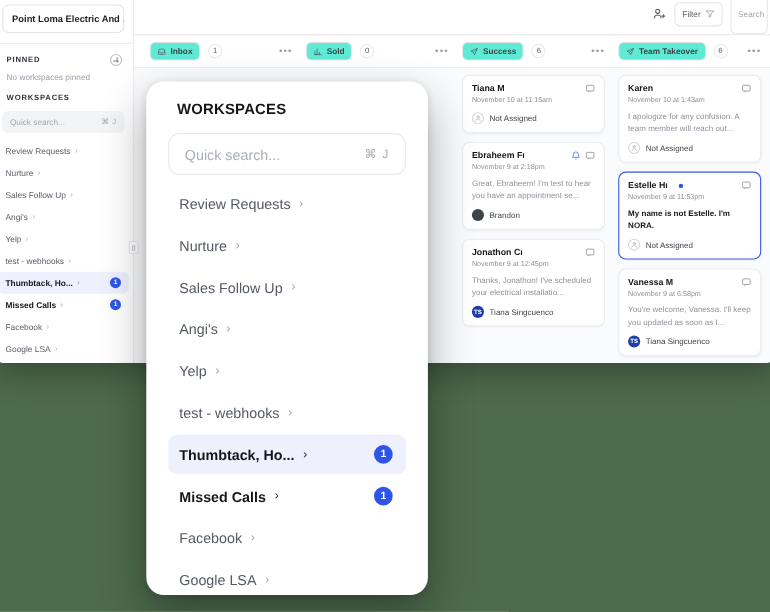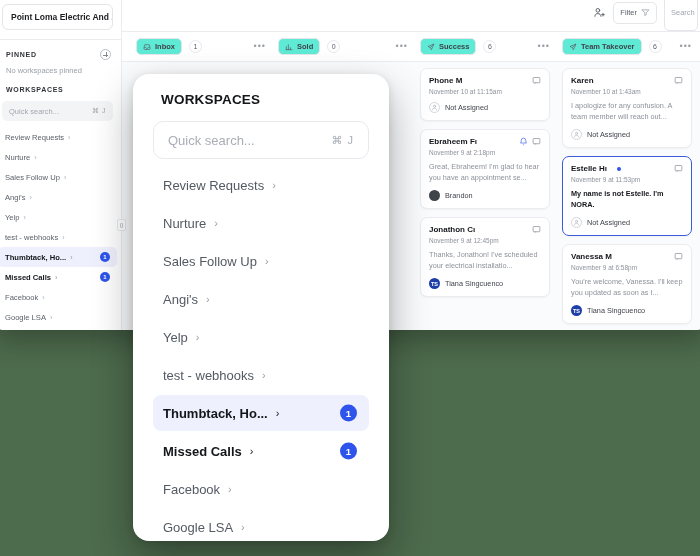--- a/index.html
+++ b/index.html
@@ -375,21 +375,21 @@
             <div class="dots">•••</div>
           </div>
         </div>
 
       <div class="board">
         <div class="col"></div>
         <div class="col"></div>
         <div class="col" id="col-success">
             <div class="card">
               <div class="card-top">
-                <span class="card-name">Phone M</span>
+                <span class="card-name">Tiana M</span>
                 <span class="card-icons">
                   <span>
                     <svg width="9" height="9" viewBox="0 0 24 24" fill="none" stroke="#8d929a" stroke-width="2" stroke-linejoin="round">
                       <rect x="3" y="4" width="18" height="14" rx="2"></rect>
                       <path d="M7 20l3-2"></path>
                     </svg>
                   </span>
                 </span>
               </div>
               <div class="card-date">November 10 at 11:15am</div>
@@ -415,21 +415,21 @@
                   </span>
                   <span>
                     <svg width="9" height="9" viewBox="0 0 24 24" fill="none" stroke="#8d929a" stroke-width="2" stroke-linejoin="round">
                       <rect x="3" y="4" width="18" height="14" rx="2"></rect>
                       <path d="M7 20l3-2"></path>
                     </svg>
                   </span>
                 </span>
               </div>
               <div class="card-date">November 9 at 2:18pm</div>
-              <div class="card-msg">Great, Ebraheem! I'm glad to hear you have an appointment se...</div>
+              <div class="card-msg">Great, Ebraheem! I'm test to hear you have an appointment se...</div>
               <div class="card-foot">
                 <span class="av-dark"></span>
                 <span class="card-assignee">Brandon</span>
               </div>
             </div>
             <div class="card">
               <div class="card-top">
                 <span class="card-name">Jonathon Cı</span>
                 <span class="card-icons">
                   <span>

